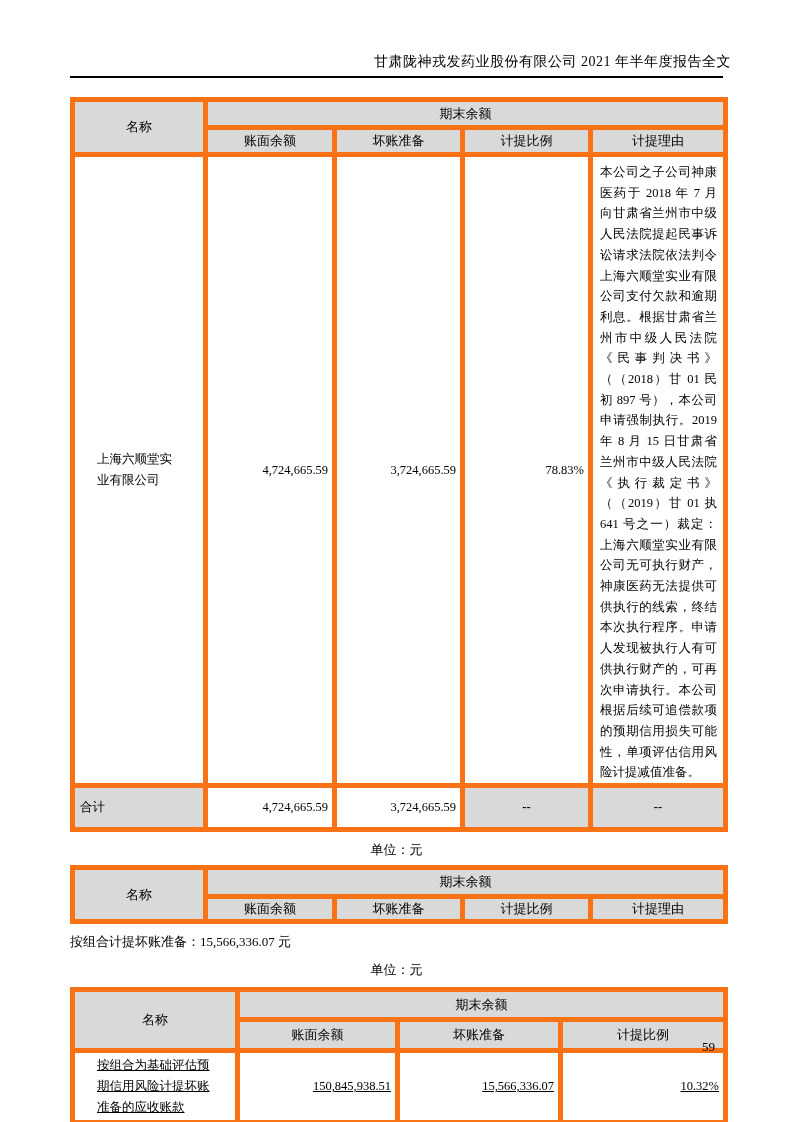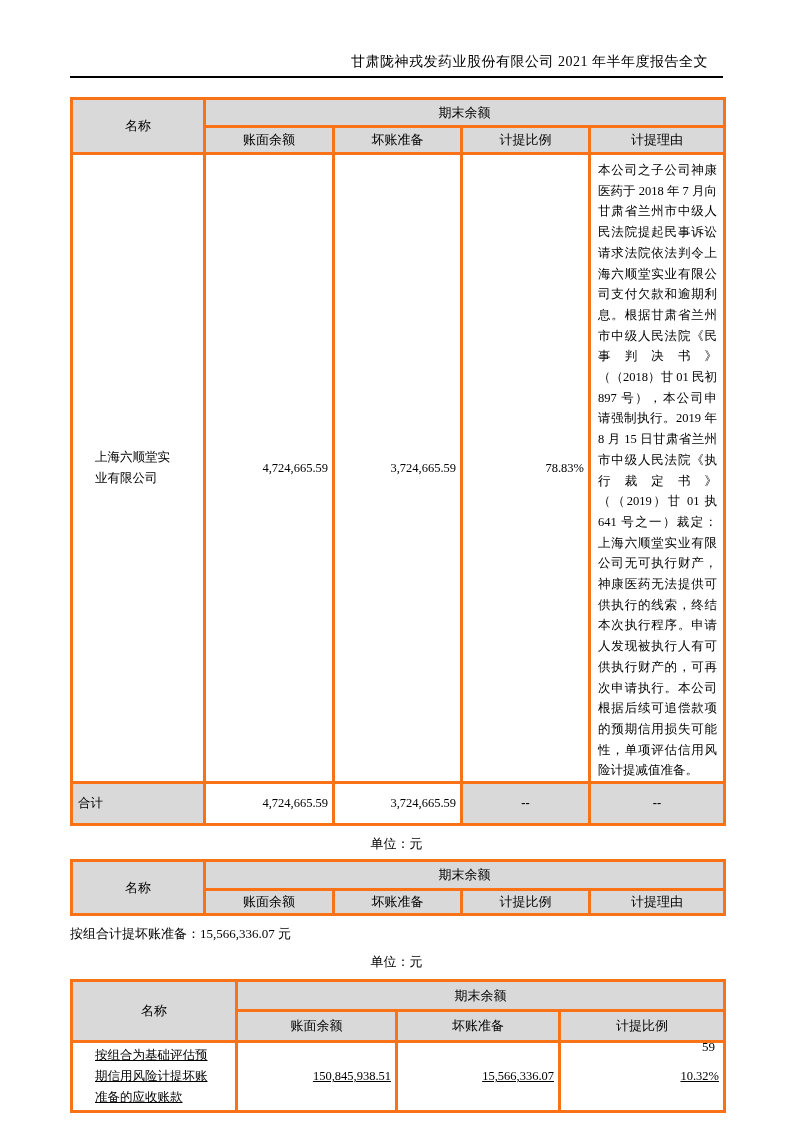--- a/index.html
+++ b/index.html
@@ -5,21 +5,21 @@
   * { margin: 0; padding: 0; box-sizing: border-box; }
   html, body { background: #ffffff; }
   body {
     width: 793px; height: 1122px;
     position: relative;
     font-family: "Liberation Serif", "DejaVu Serif", serif;
     color: #000000;
   }
   .page-header {
     position: absolute;
-    top: 53px; left: 55px; width: 653px;
+    top: 53px; left: 78px; width: 653px;
     text-align: right;
     font-size: 14px;
     letter-spacing: 0.5px;
     white-space: nowrap;
   }
   .header-rule {
     position: absolute;
     top: 76px; left: 70px; width: 653px;
     border-bottom: 2px solid #000000;
   }
@@ -27,21 +27,21 @@
     position: absolute;
     top: 97px; left: 70px; width: 653px;
   }
   table {
     border-collapse: collapse;
     table-layout: fixed;
     width: 653px;
     font-size: 12.5px;
   }
   th, td {
-    border: 3px solid #f97316;
+    border: 5px solid #f97316;
     overflow: hidden;
   }
   th {
     background: #d9d9d9;
     font-weight: normal;
     text-align: center;
     vertical-align: middle;
     font-size: 13px;
   }
   td.num {

